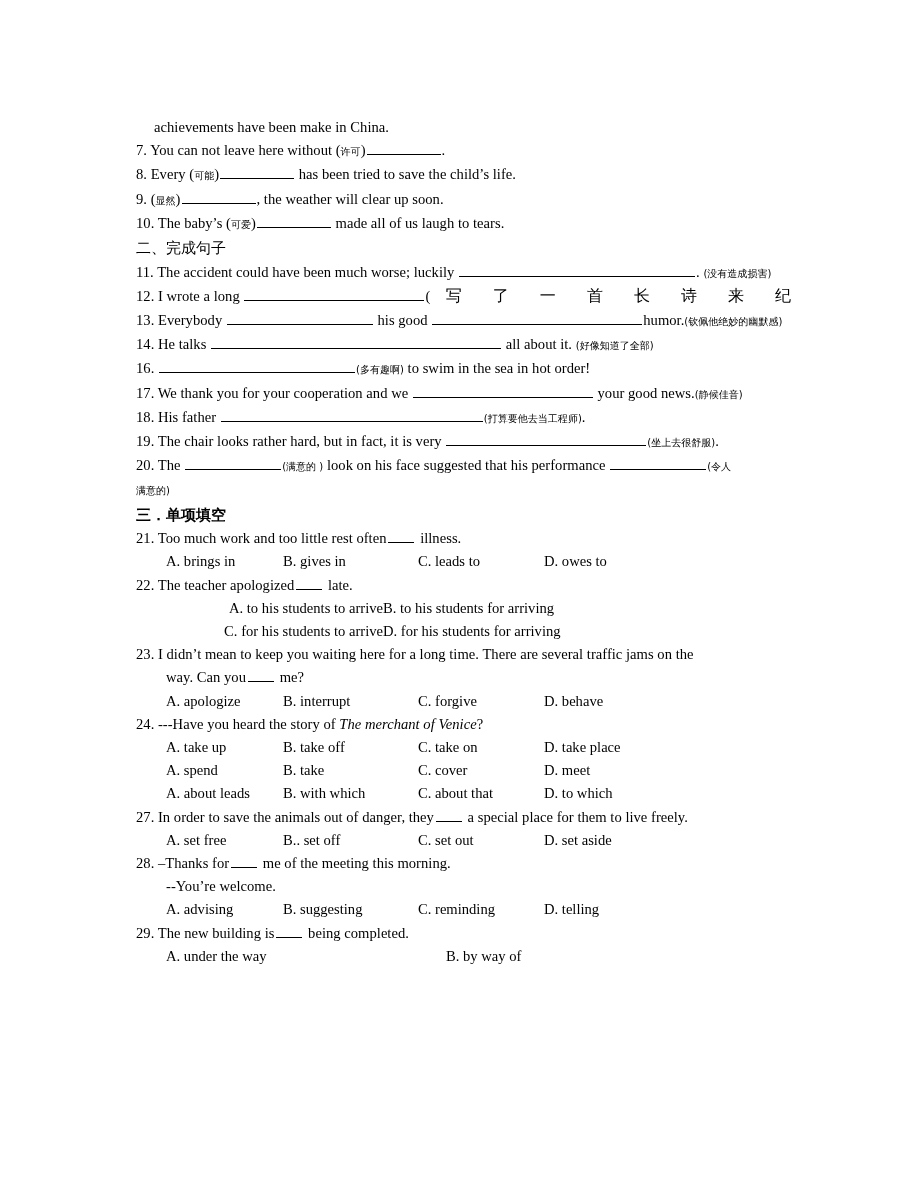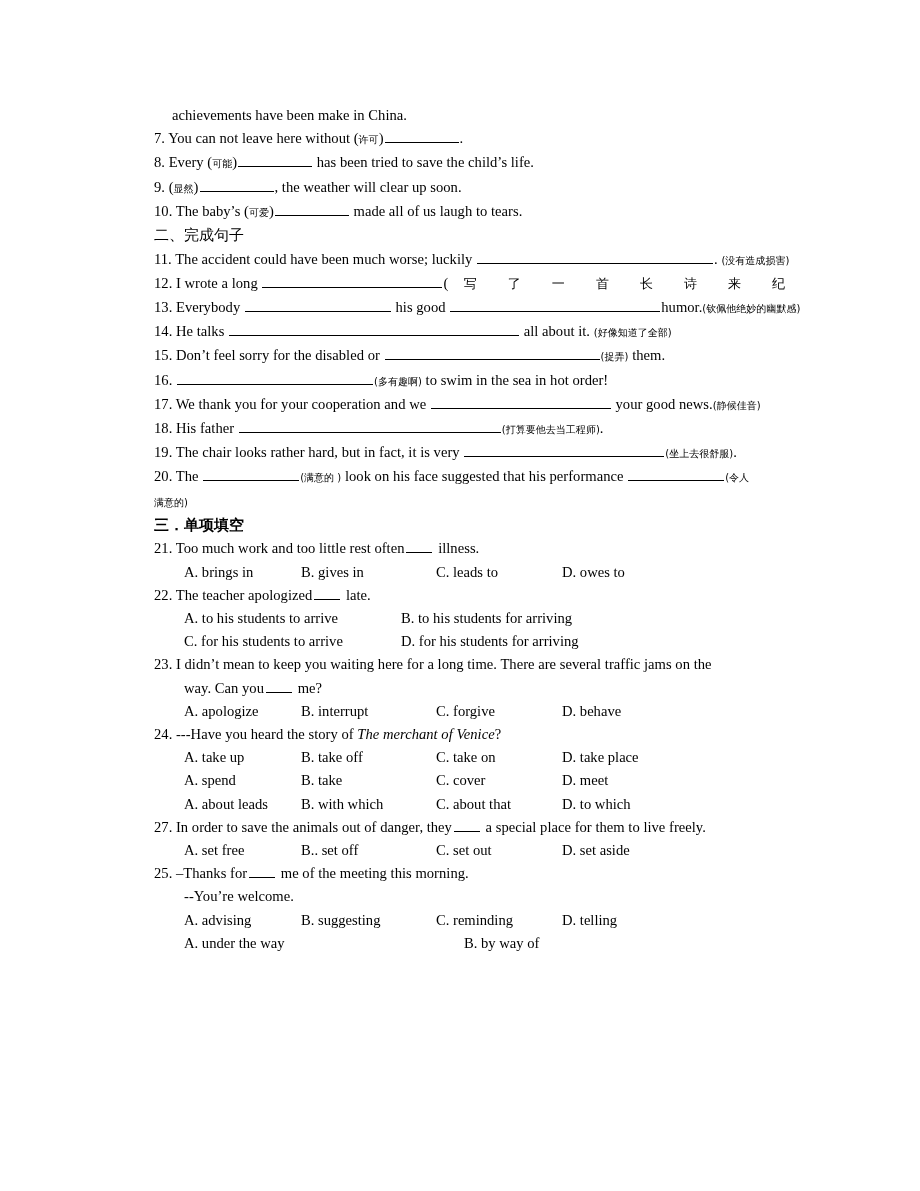--- a/index.html
+++ b/index.html
@@ -11,23 +11,22 @@
     width: 920px;
     height: 1191px;
     position: relative;
     font-family: "Liberation Serif", "DejaVu Serif", serif;
     color: #000000;
     overflow: hidden;
   }
   .page {
     position: absolute;
     left: 136px;
-    top: 104px;
+    top: 116px;
     width: 648px;
-    margin-left: 18px;
   }
   .ln {
     font-size: 14.6px;
     line-height: 23.2px;
     white-space: nowrap;
     letter-spacing: 0.02px;
   }
   .indent-1 { text-indent: 18px; }
   .opt-row {
     font-size: 14.6px;
@@ -57,31 +56,31 @@
   .ubl {
     display: inline-block;
     border-bottom: 1px solid #000;
     width: 26px;
     height: 0.92em;
     vertical-align: baseline;
     margin: 0 2px;
   }
   .ital { font-style: italic; }
   .cn { font-family: "DejaVu Sans", "Liberation Sans", sans-serif; font-size: 10px; }
-  .cn-head { font-family: Liberation Serif, serif; font-size: 15px; }
+  .cn-head { font-family: Liberation Sans, sans-serif; font-size: 15px; }
   .spaced-cn {
     font-family: Liberation Mono, monospace;
-    font-size: 13px;
+    font-size: 16px;
   }
   .spaced-cn span { margin: 0 15.5px; }
   .opt-col { display: inline-block; font-family: Liberation Serif, serif; }
   .c1 { width: 117px; }
   .c2 { width: 135px; }
   .c3 { width: 126px; }
-  .w1 { width: 217px; }
+  .w1 { width: 217px; text-align: right; }
   .w2 { width: 280px; }
 </style>
 </head>
 <body>
 
 <div class="page">
 
   <div class="ln indent-1">
     <span>achievements have been make in China.</span>
   </div>
@@ -135,26 +134,20 @@
   </div>
 
   <div class="ln">
     <span>14.</span>
     <span>He talks</span>
     <span class="blank" style="width:290px"></span>
     <span>all about it.</span>
     <span class="cn">(好像知道了全部)</span>
   </div>
 
-  <div class="ln">
-    <span>15.</span>
-    <span>Don’t feel sorry for the disabled or</span>
-    <span class="blank" style="width:215px"></span><span class="cn">(捉弄)</span>
-    <span>them.</span>
-  </div>
 
   <div class="ln">
     <span>16.</span>
     <span class="blank" style="width:196px"></span><span class="cn">(多有趣啊)</span>
     <span>to swim in the sea in hot order!</span>
   </div>
 
   <div class="ln">
     <span>17.</span>
     <span>We thank you for your cooperation and we</span>
@@ -241,28 +234,33 @@
   <div class="ln">
     <span>27.</span>
     <span>In order to save the animals out of danger, they</span><span class="ubl"></span>
     <span>a special place for them to live freely.</span>
   </div>
   <div class="opt-row">
     <span class="opt-col c1">A. set free</span><span class="opt-col c2">B.. set off</span><span class="opt-col c3">C. set out</span><span class="opt-col">D. set aside</span>
   </div>
 
   <div class="ln">
-    <span>25.</span>
+    <span>28.</span>
     <span>–Thanks for</span><span class="ubl"></span>
     <span>me of the meeting this morning.</span>
   </div>
   <div class="ln" style="padding-left:30px">
     <span>--You’re welcome.</span>
   </div>
   <div class="opt-row">
     <span class="opt-col c1">A. advising</span><span class="opt-col c2">B. suggesting</span><span class="opt-col c3">C. reminding</span><span class="opt-col">D. telling</span>
   </div>
 
+  <div class="ln">
+    <span>29.</span>
+    <span>The new building is</span><span class="ubl"></span>
+    <span>being completed.</span>
+  </div>
   <div class="opt-row">
     <span class="opt-col w2">A. under the way</span><span class="opt-col">B. by way of</span>
   </div>
 
 </div>
 
 </body></html>

